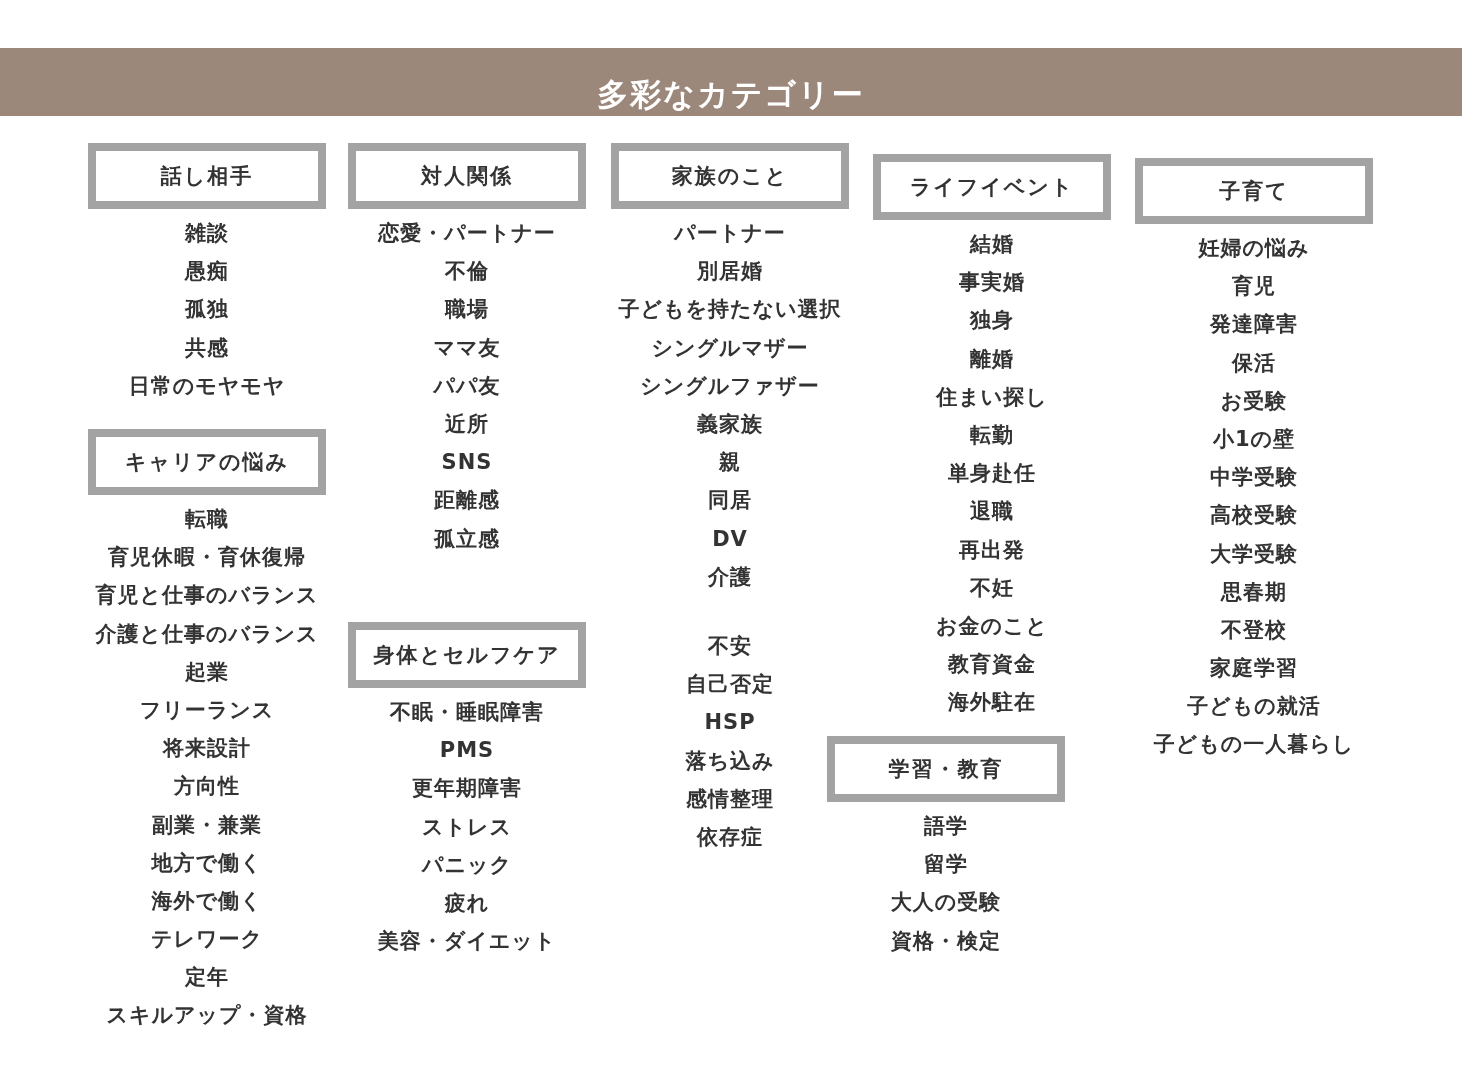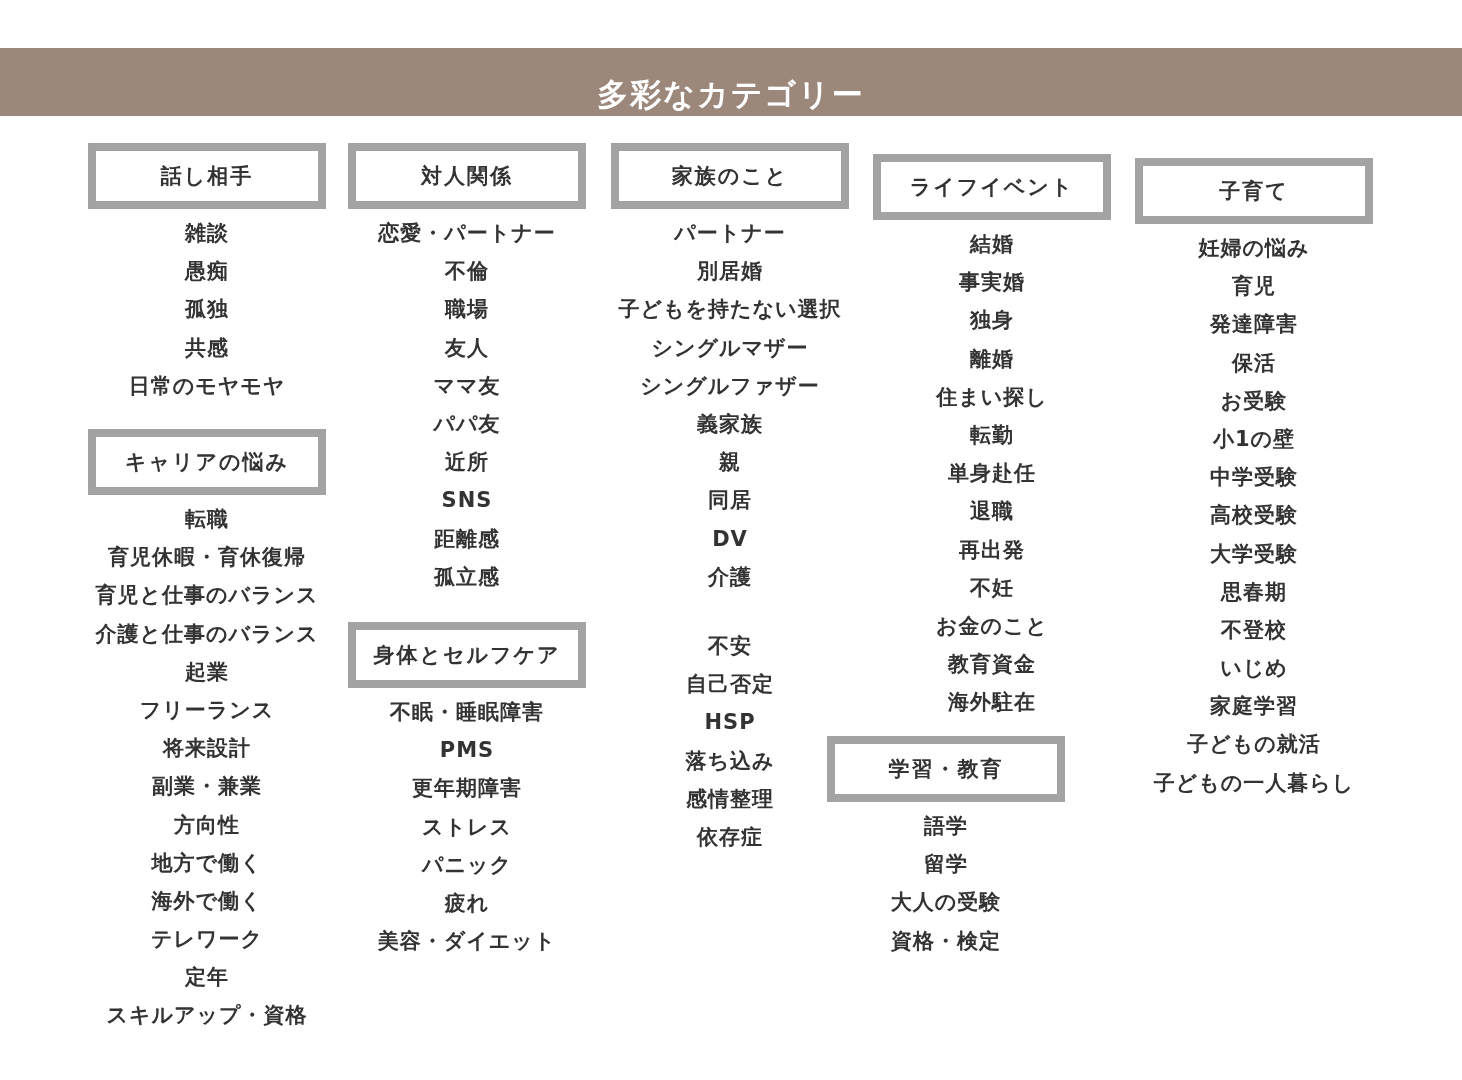--- a/index.html
+++ b/index.html
@@ -38,36 +38,35 @@
     <div class="column group" style="left: 88px; top: 429px;">
       <div class="cat-box">キャリアの悩み</div>
       <ul class="items">
         <li class="item">転職</li>
         <li class="item">育児休暇・育休復帰</li>
         <li class="item">育児と仕事のバランス</li>
         <li class="item">介護と仕事のバランス</li>
         <li class="item">起業</li>
         <li class="item">フリーランス</li>
         <li class="item">将来設計</li>
+        <li class="item">方向性</li>
         <li class="item">副業・兼業</li>
-        <li class="item">方向性</li>
         <li class="item">地方で働く</li>
         <li class="item">海外で働く</li>
         <li class="item">テレワーク</li>
         <li class="item">定年</li>
         <li class="item">スキルアップ・資格</li>
       </ul>
     </div>
     <div class="column group" style="left: 348px; top: 143px;">
       <div class="cat-box">対人関係</div>
       <ul class="items">
         <li class="item">恋愛・パートナー</li>
         <li class="item">不倫</li>
         <li class="item">職場</li>
-        <li class="item">友人</li>
         <li class="item">ママ友</li>
         <li class="item">パパ友</li>
         <li class="item">近所</li>
         <li class="item">SNS</li>
         <li class="item">距離感</li>
         <li class="item">孤立感</li>
       </ul>
     </div>
     <div class="column group" style="left: 348px; top: 622px;">
       <div class="cat-box">身体とセルフケア</div>
@@ -140,19 +139,18 @@
         <li class="item">育児</li>
         <li class="item">発達障害</li>
         <li class="item">保活</li>
         <li class="item">お受験</li>
         <li class="item">小1の壁</li>
         <li class="item">中学受験</li>
         <li class="item">高校受験</li>
         <li class="item">大学受験</li>
         <li class="item">思春期</li>
         <li class="item">不登校</li>
-        <li class="item">いじめ</li>
         <li class="item">家庭学習</li>
         <li class="item">子どもの就活</li>
         <li class="item">子どもの一人暮らし</li>
       </ul>
     </div>
   </div>
 
 </body></html>

